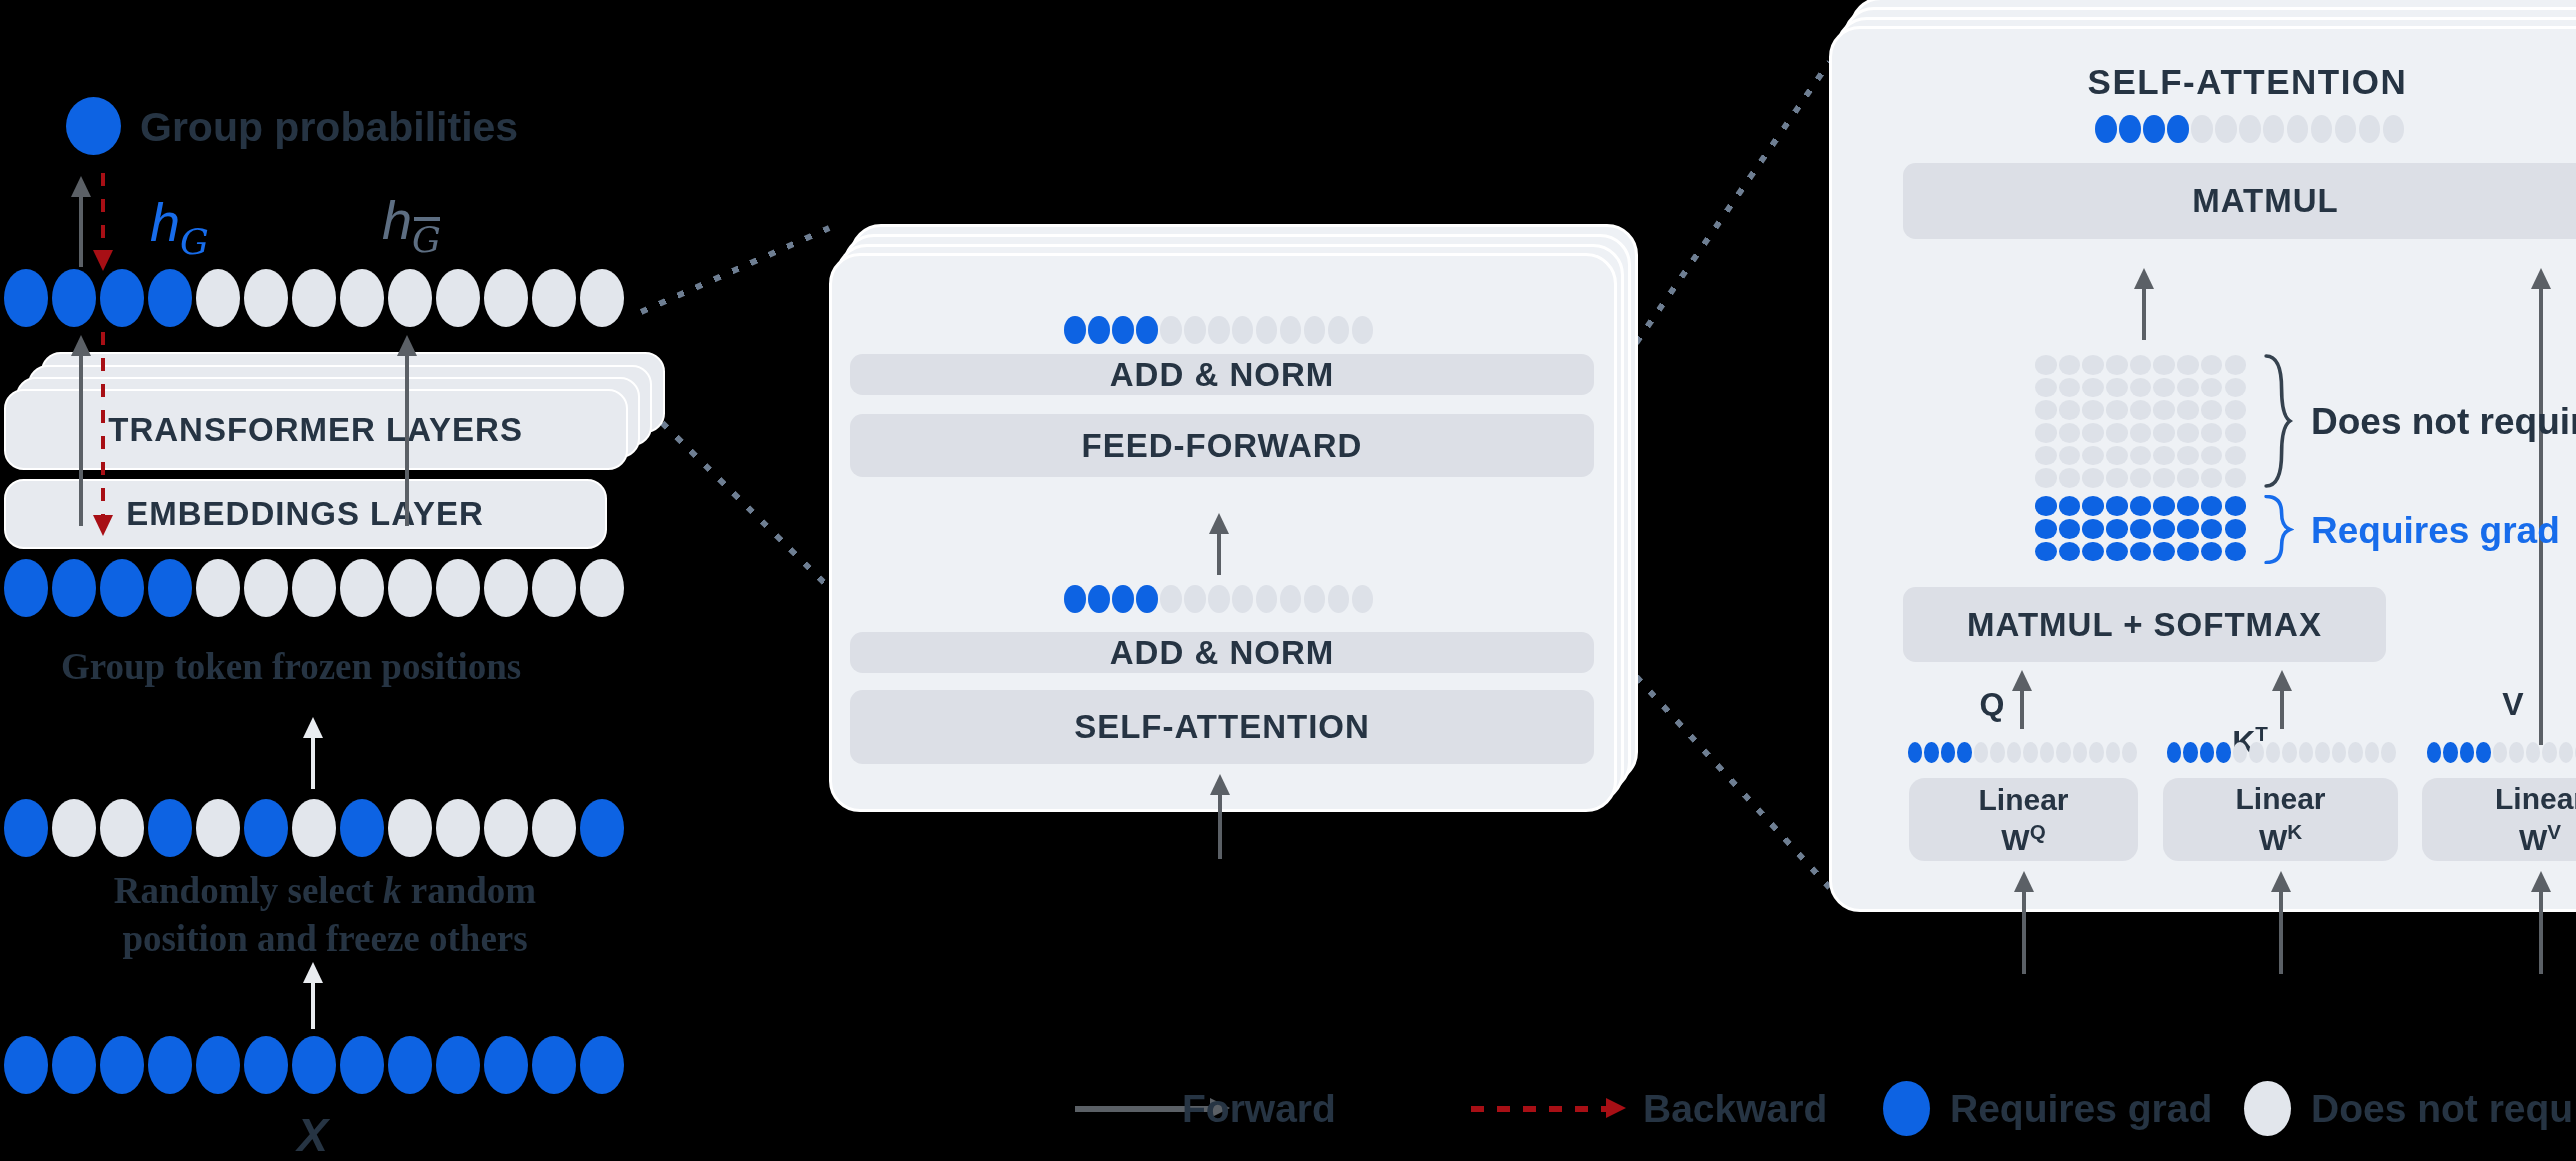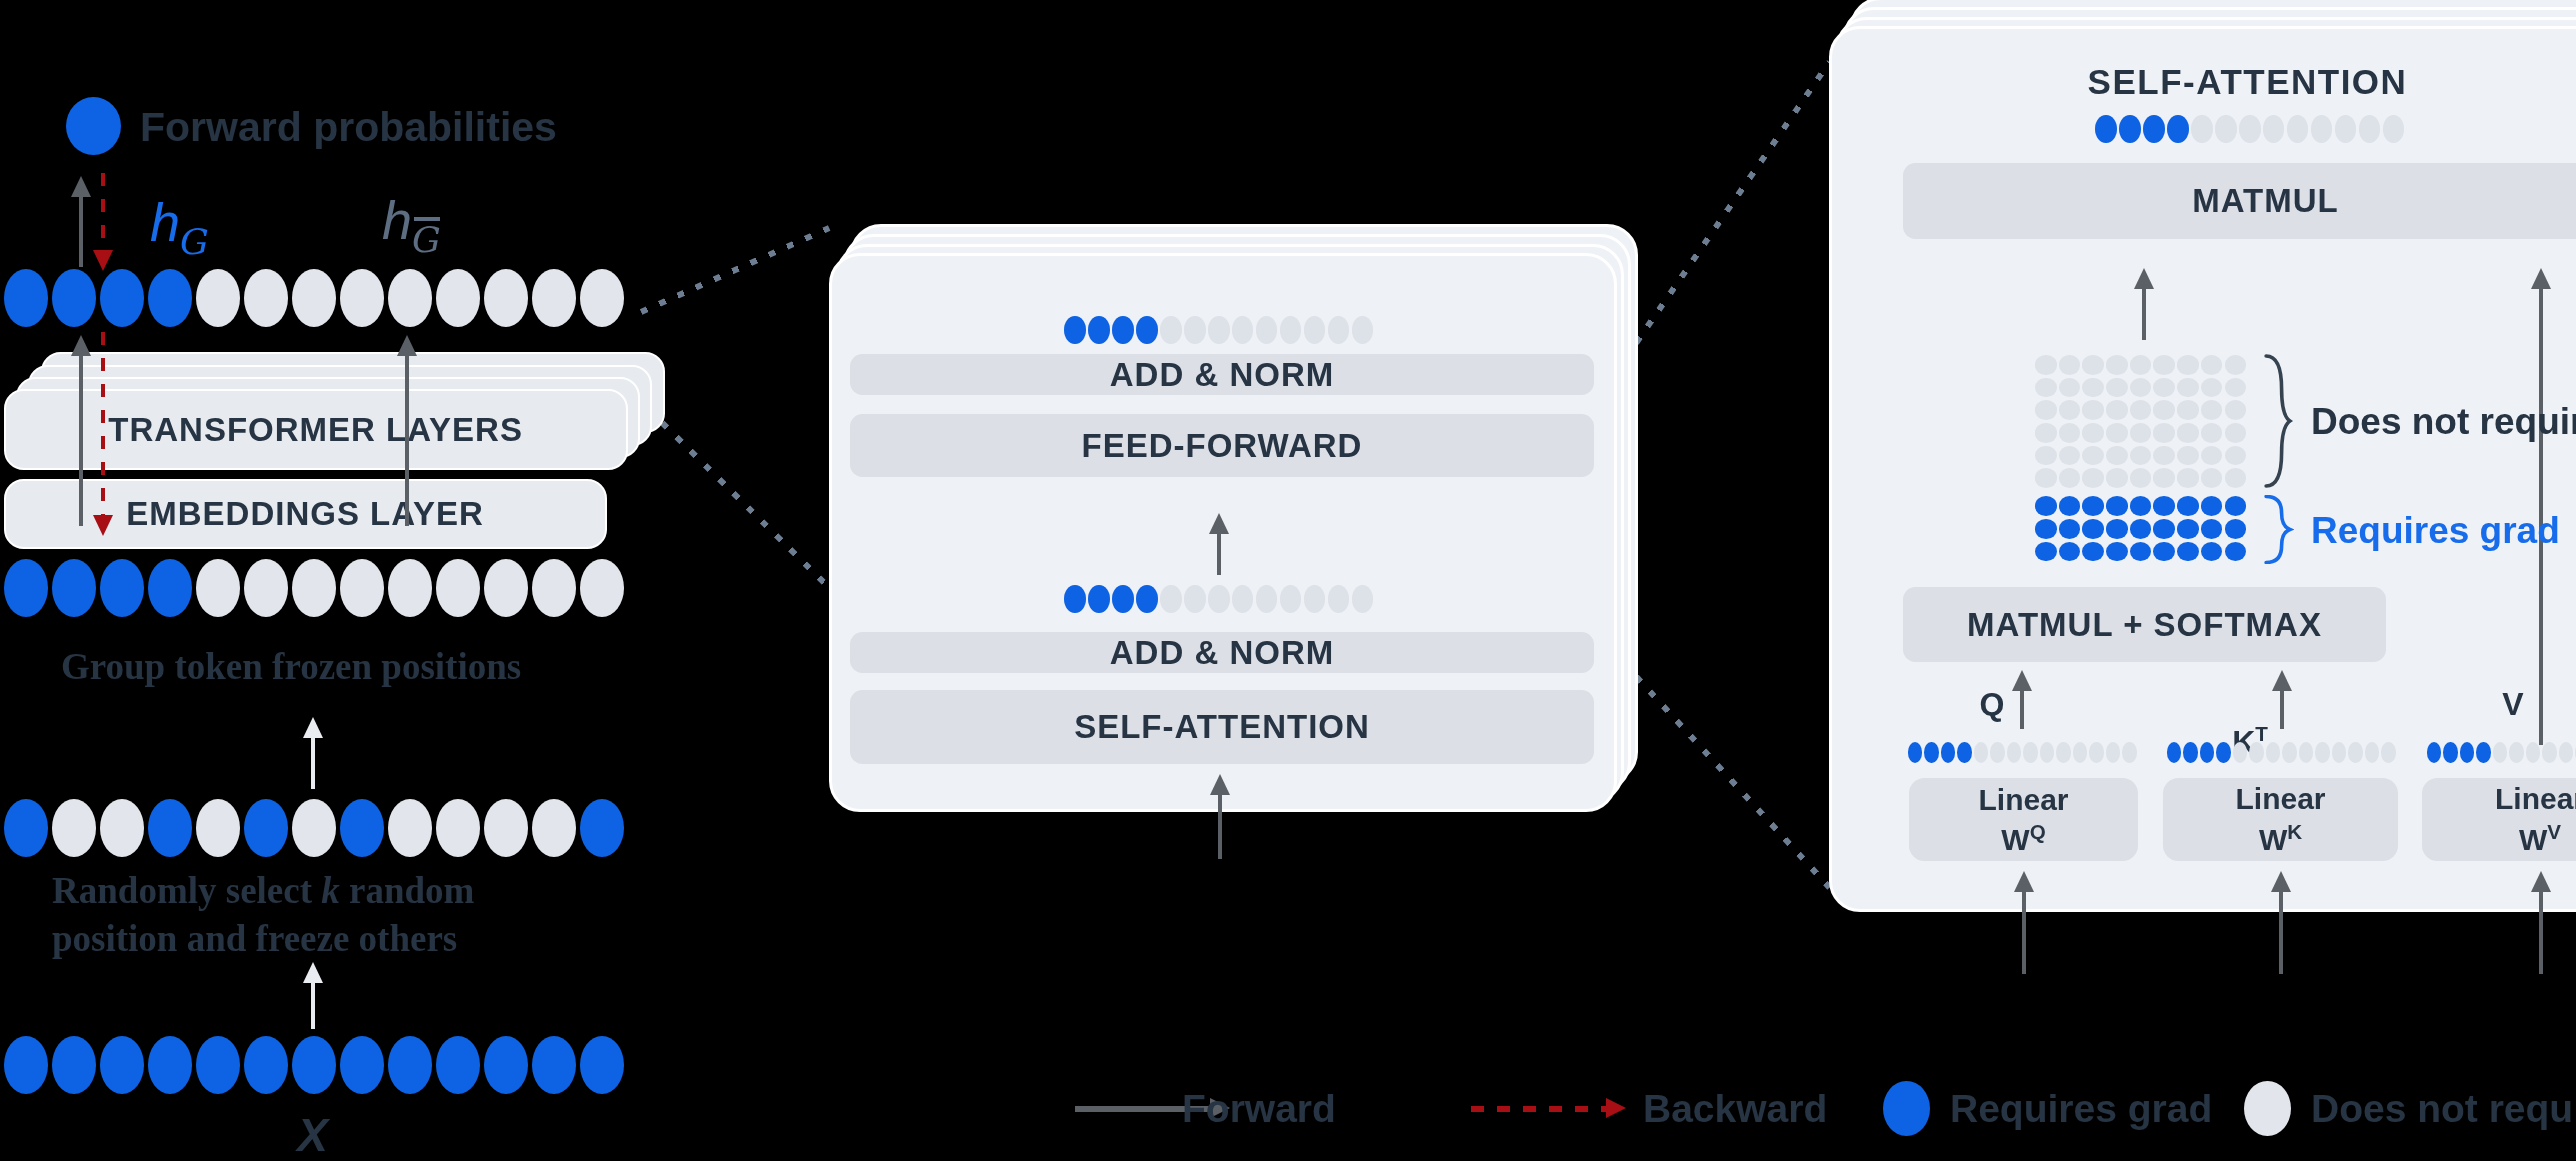--- a/index.html
+++ b/index.html
@@ -72,21 +72,21 @@
 <body>
 
 <div id="canvas">
 
   <div class="conn" style="left:641px;top:309px;width:206px;transform:rotate(-24.06deg);"></div>
   <div class="conn" style="left:634px;top:392px;width:275px;transform:rotate(44.62deg);"></div>
   <div class="conn" style="left:1636px;top:340px;width:341px;transform:rotate(-55.46deg);"></div>
   <div class="conn" style="left:1623px;top:659px;width:306px;transform:rotate(47.52deg);"></div>
 
   <span class="abs" style="left:66px;top:97px;width:55px;height:58px;border-radius:50%;background:var(--c-blue);"></span>
-  <div class="abs t-dark" style="left:140px;top:104px;font-size:41px;">Forward probabilities</div>
+  <div class="abs t-dark" style="left:140px;top:104px;font-size:41px;">Group probabilities</div>
 
   <div class="aup c-gray" style="left:69px;top:176px;height:91px;"></div>
   <div class="adred" style="left:91px;top:173px;height:98px;"></div>
 
   <div class="abs hlab" style="left:150px;top:191px;color:var(--c-blue-text);">
     <span>h</span><span class="hsub">G</span>
   </div>
   <div class="abs hlab" style="left:382px;top:189px;color:var(--c-slate);">
     <span>h</span><span class="hsub barred">G</span>
   </div>
@@ -151,21 +151,21 @@
       <span class="dot dot-b"></span>
       <span class="dot dot-g"></span>
       <span class="dot dot-b"></span>
       <span class="dot dot-g"></span>
       <span class="dot dot-g"></span>
       <span class="dot dot-g"></span>
       <span class="dot dot-g"></span>
       <span class="dot dot-b"></span>
     </div>
 
-  <div class="abs caption" style="left:52px;top:867px;width:546px;text-align:left;">
+  <div class="abs caption" style="left:52px;top:867px;width:546px;text-align:center;">
     <span>Randomly select </span><span style="font-style:italic;">k</span><span> random</span><br>
     <span>position and freeze others</span>
   </div>
 
   <div class="aup c-light" style="left:301px;top:962px;height:67px;"></div>
 
   <div class="tokrow row-big" style="left:4.1px;top:1036px;">
       <span class="dot dot-b"></span>
       <span class="dot dot-b"></span>
       <span class="dot dot-b"></span>

